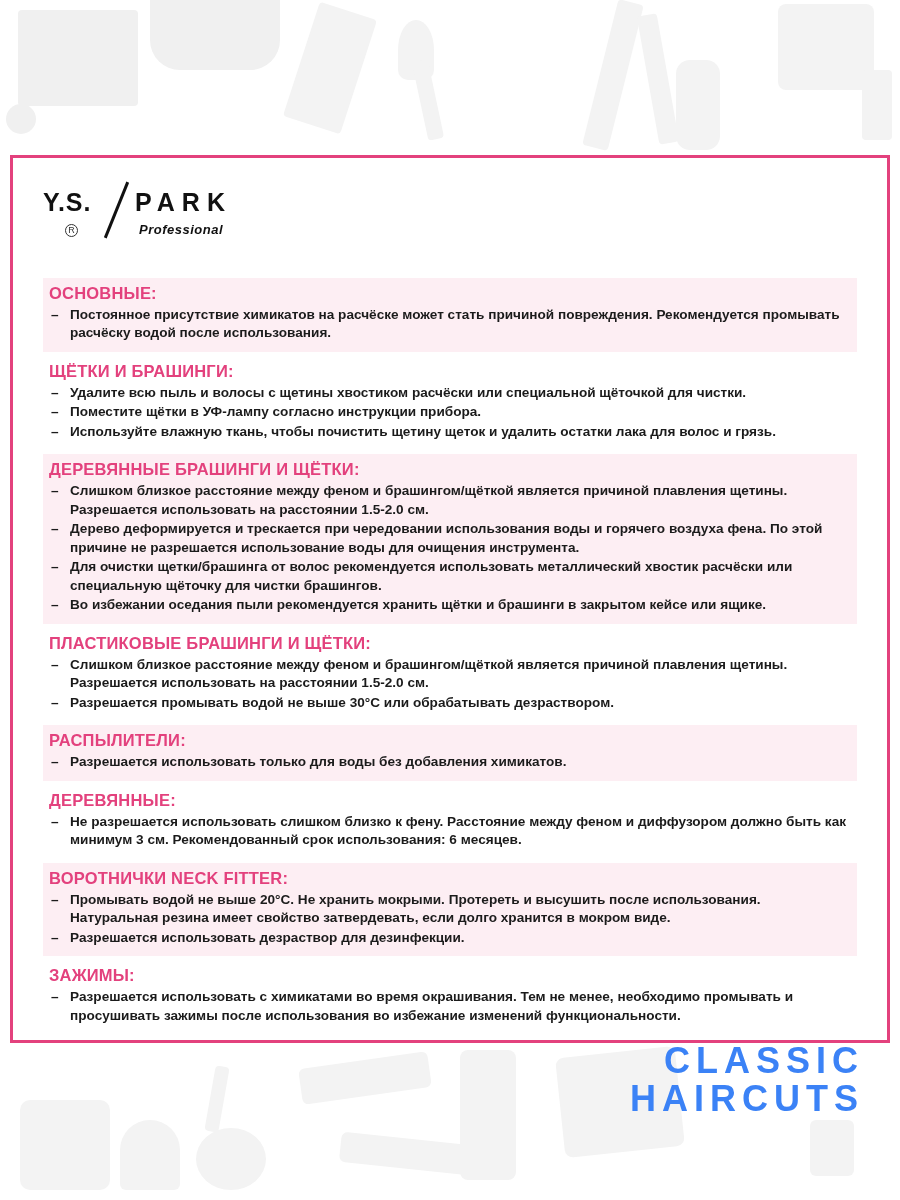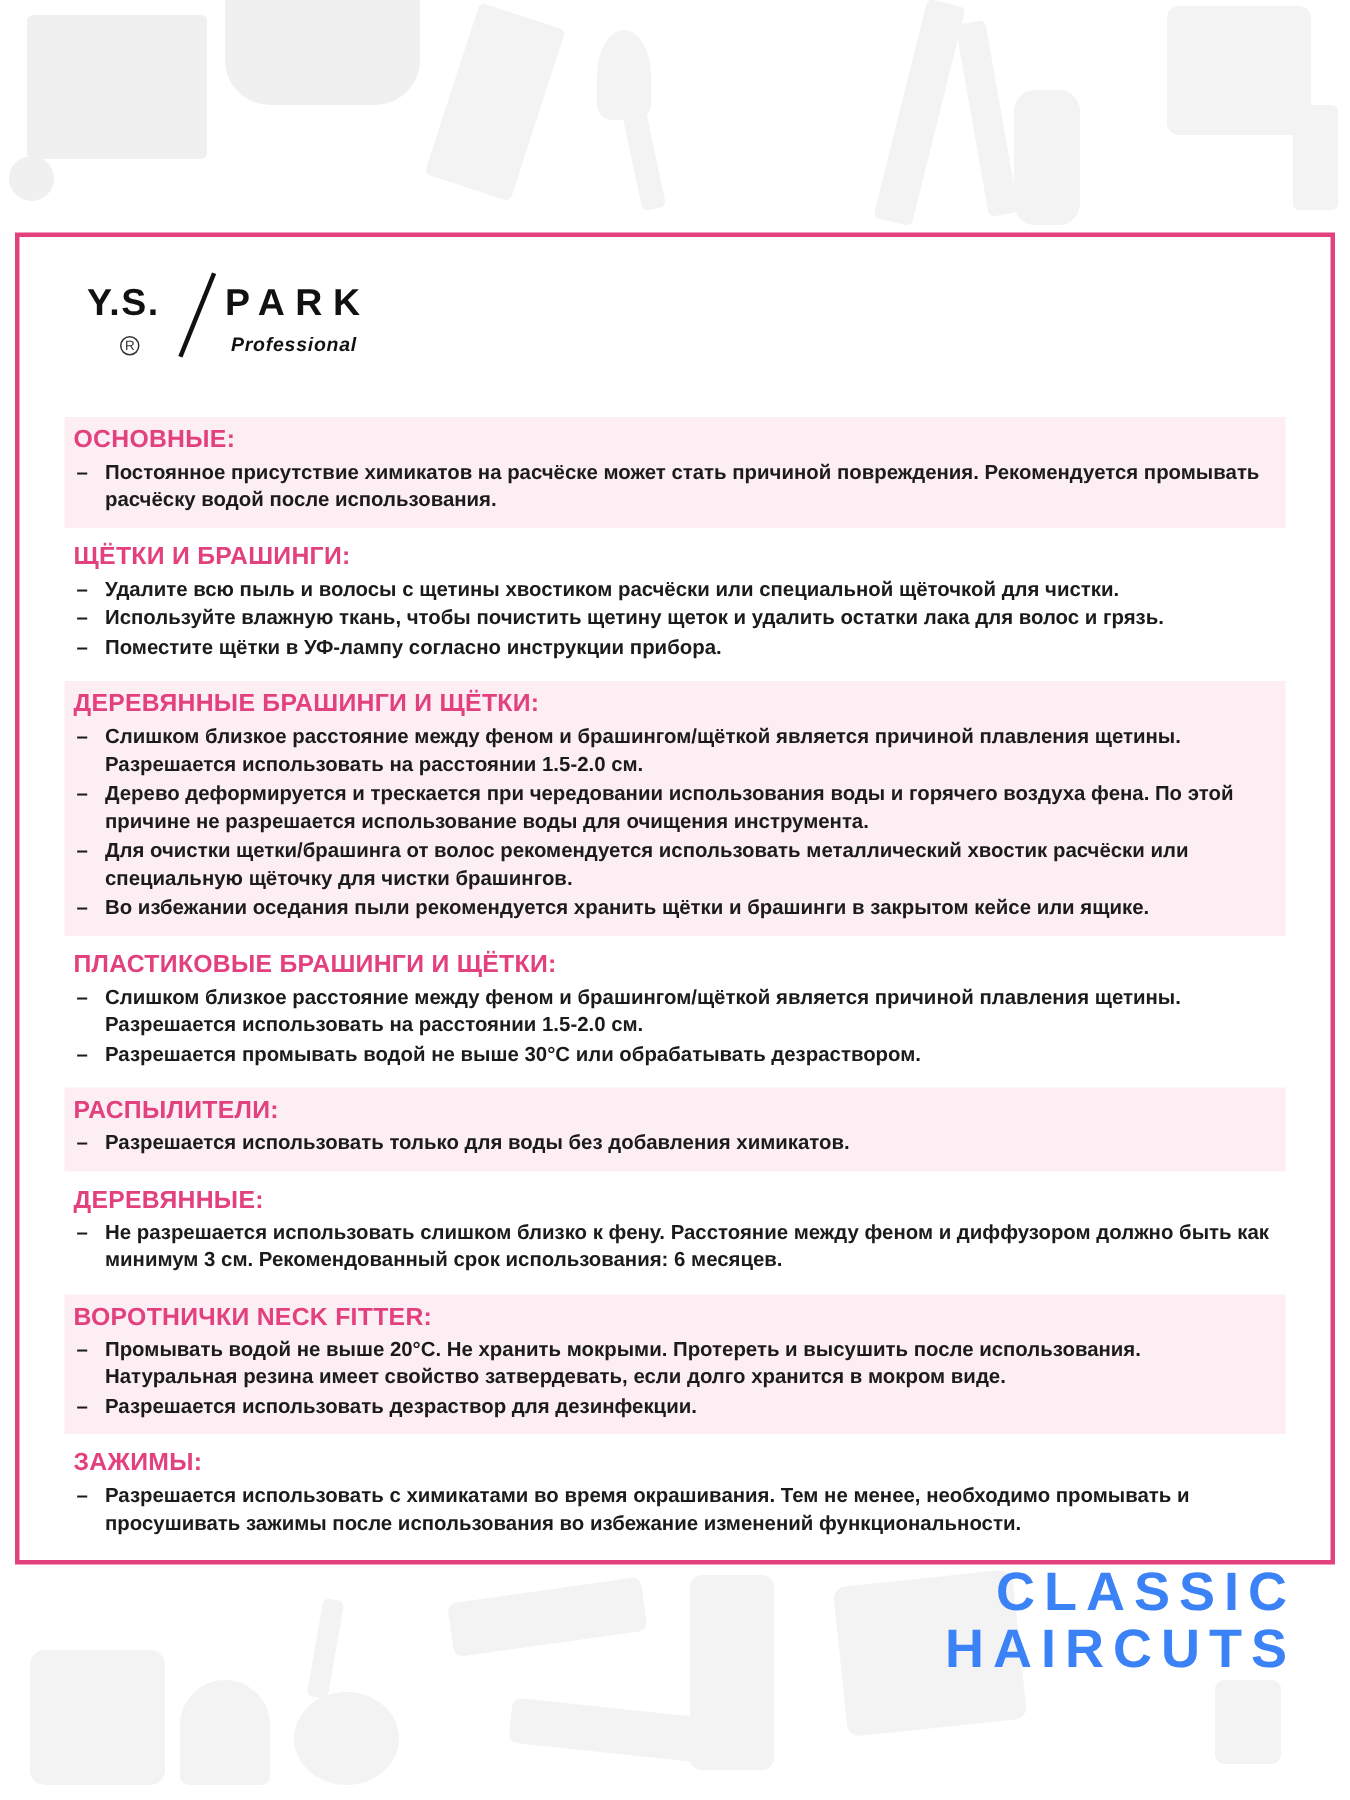--- a/index.html
+++ b/index.html
@@ -67,21 +67,20 @@
     letter-spacing: 0.1px;
     max-width: 620px;
   }
   .doc-title .line2 { display: block; }
 
   .logo {
     position: relative;
     width: 196px;
     height: 72px;
     flex: 0 0 auto;
-    margin-left: 15px;
   }
   .logo .logo-main {
     position: absolute;
     top: 4px;
     left: 0;
     font-size: 25px;
     font-weight: bold;
     letter-spacing: 1px;
     color: #111;
     font-family: "Liberation Sans", sans-serif;
@@ -212,22 +211,22 @@
           <ul class="bullets">
             <li>Постоянное присутствие химикатов на расчёске может стать причиной повреждения. Рекомендуется промывать расчёску водой после использования.</li>
           </ul>
         </div>
       </div>
       <div class="section">
         <div class="inner">
           <div class="sec-title">ЩЁТКИ И БРАШИНГИ:</div>
           <ul class="bullets">
             <li>Удалите всю пыль и волосы с щетины хвостиком расчёски или специальной щёточкой для чистки.</li>
+            <li>Поместите щётки в УФ-лампу согласно инструкции прибора.</li>
             <li>Используйте влажную ткань, чтобы почистить щетину щеток и удалить остатки лака для волос и грязь.</li>
-            <li>Поместите щётки в УФ-лампу согласно инструкции прибора.</li>
           </ul>
         </div>
       </div>
       <div class="section band">
         <div class="inner">
           <div class="sec-title">ДЕРЕВЯННЫЕ БРАШИНГИ И ЩЁТКИ:</div>
           <ul class="bullets">
             <li>Слишком близкое расстояние между феном и брашингом/щёткой является причиной плавления щетины. Разрешается использовать на расстоянии 1.5-2.0 см.</li>
             <li>Дерево деформируется и трескается при чередовании использования воды и горячего воздуха фена. По этой причине не разрешается использование воды для очищения инструмента.</li>
             <li>Для очистки щетки/брашинга от волос рекомендуется использовать металлический хвостик расчёски или специальную щёточку для чистки брашингов.</li>

